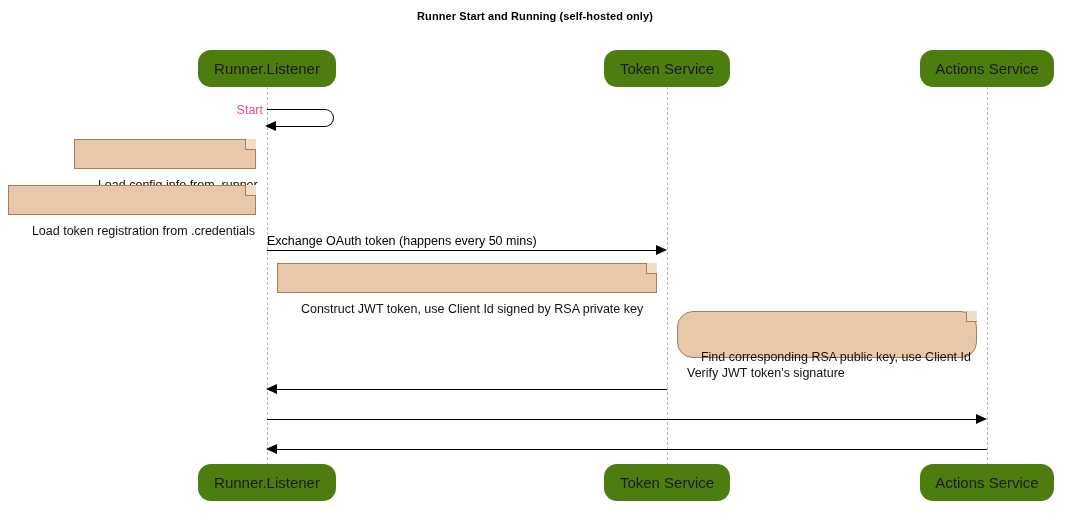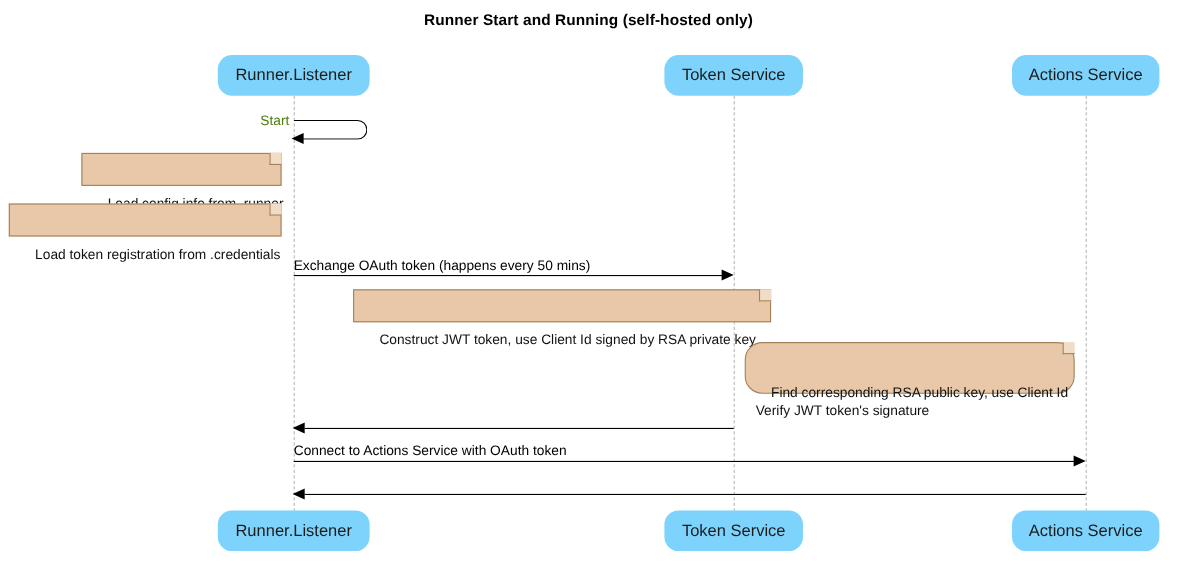--- a/index.html
+++ b/index.html
@@ -24,38 +24,38 @@
     height: 525px;
   }
 
   
   .diagram-title {
     position: absolute;
     left: 0;
     top: 10px;
     width: 1070px;
     text-align: center;
-    font-size: 14px;
+    font-size: 11px;
     font-weight: bold;
     color: #000000;
     letter-spacing: 0.1px;
     white-space: nowrap;
   }
 
   
   .lifeline {
     position: absolute;
     width: 0;
     border-left: 1px dashed #b8b8b8;
   }
 
   
   .participant {
     position: absolute;
-    background: #7dd3fc;
+    background: #4d7c0f;
     border-radius: 13px;
     height: 37px;
     line-height: 37px;
     text-align: center;
     font-size: 15px;
     color: #1b1b1b;
     white-space: nowrap;
     box-sizing: border-box;
   }
 
@@ -114,21 +114,21 @@
   .self-loop {
     position: absolute;
     border: 1.6px solid #000000;
     border-left: none;
     border-radius: 0 9px 9px 0;
     box-sizing: border-box;
   }
   .self-label {
     position: absolute;
     font-size: 12.5px;
-    color: #4d7c0f;
+    color: #ec4899;
     white-space: nowrap;
     text-align: right;
   }
 </style>
 </head>
 <body>
 
 <div id="diagram-root">
 
   <div class="diagram-title">Runner Start and Running (self-hosted only)</div>
@@ -158,37 +158,36 @@
     <span class="fold"></span>
     <span>Load token registration from .credentials</span>
   </div>
 
   <div class="msg-label" style="left:267px; top:234px; width:400px;">Exchange OAuth token (happens every 50 mins)</div>
 
   <div class="msg-line" style="left:267px; top:250px; width:390px;"></div>
 
   <div class="arrow-head right" style="left:656px; top:245px;"></div>
 
-  <div class="note" style="left:277px; top:263px; width:380px; height:30px;margin-left:44px;">
+  <div class="note" style="left:277px; top:263px; width:380px; height:30px;">
     <span class="fold"></span>
     <span>Construct JWT token, use Client Id signed by RSA private key</span>
   </div>
 
   <div class="note" style="left:677px; top:311px; width:300px; height:47px;border-radius:16px;">
     <span class="fold"></span>
     <span>Find corresponding RSA public key, use Client Id
 Verify JWT token's signature</span>
   </div>
 
 
   <div class="msg-line" style="left:277px; top:389px; width:390px;"></div>
 
   <div class="arrow-head left" style="left:266px; top:384px;"></div>
 
-  <div class="msg-label" style="left:267px; top:403px; width:720px;">Connect to Actions Service with OAuth token</div>
 
   <div class="msg-line" style="left:267px; top:419px; width:710px;"></div>
 
   <div class="arrow-head right" style="left:976px; top:414px;"></div>
 
 
   <div class="msg-line" style="left:277px; top:449px; width:710px;"></div>
 
   <div class="arrow-head left" style="left:266px; top:444px;"></div>
 

